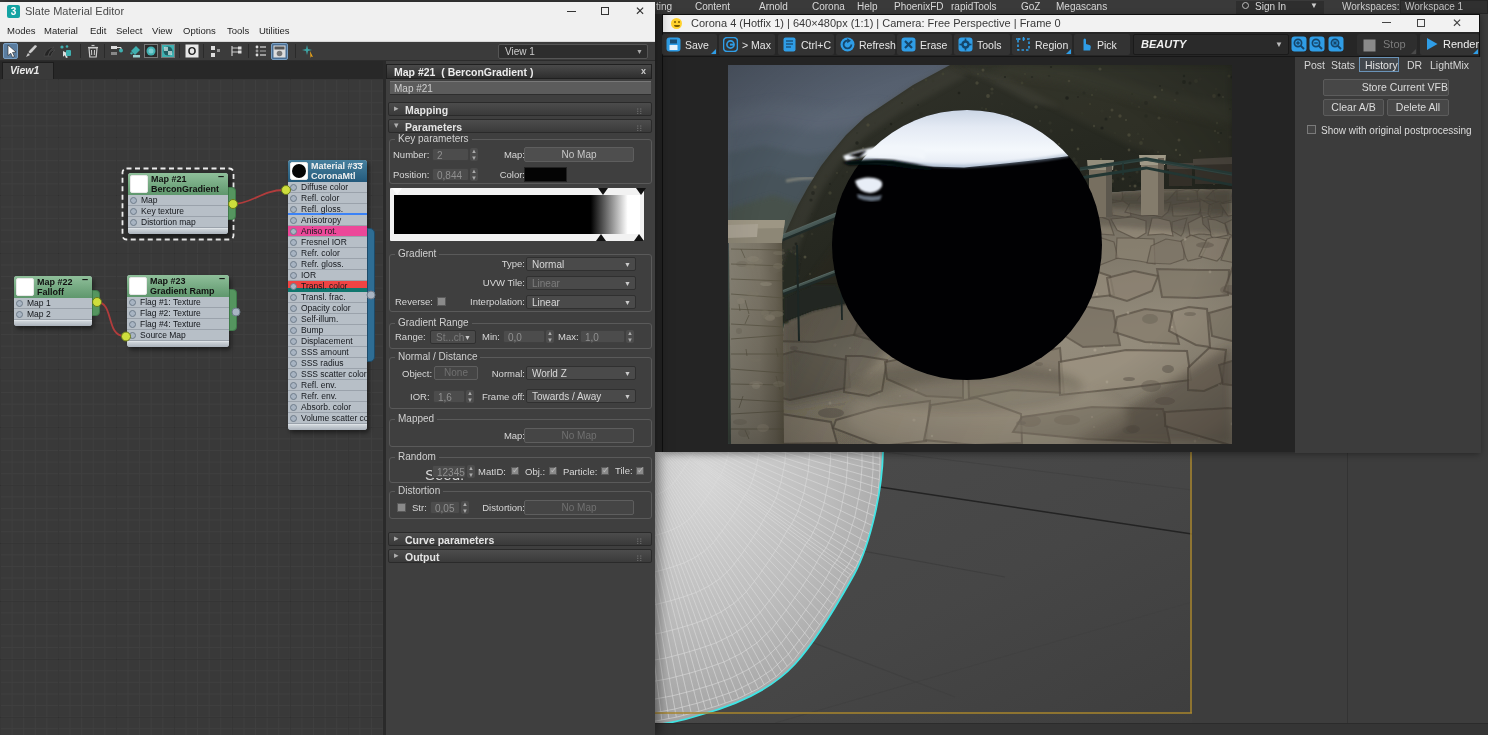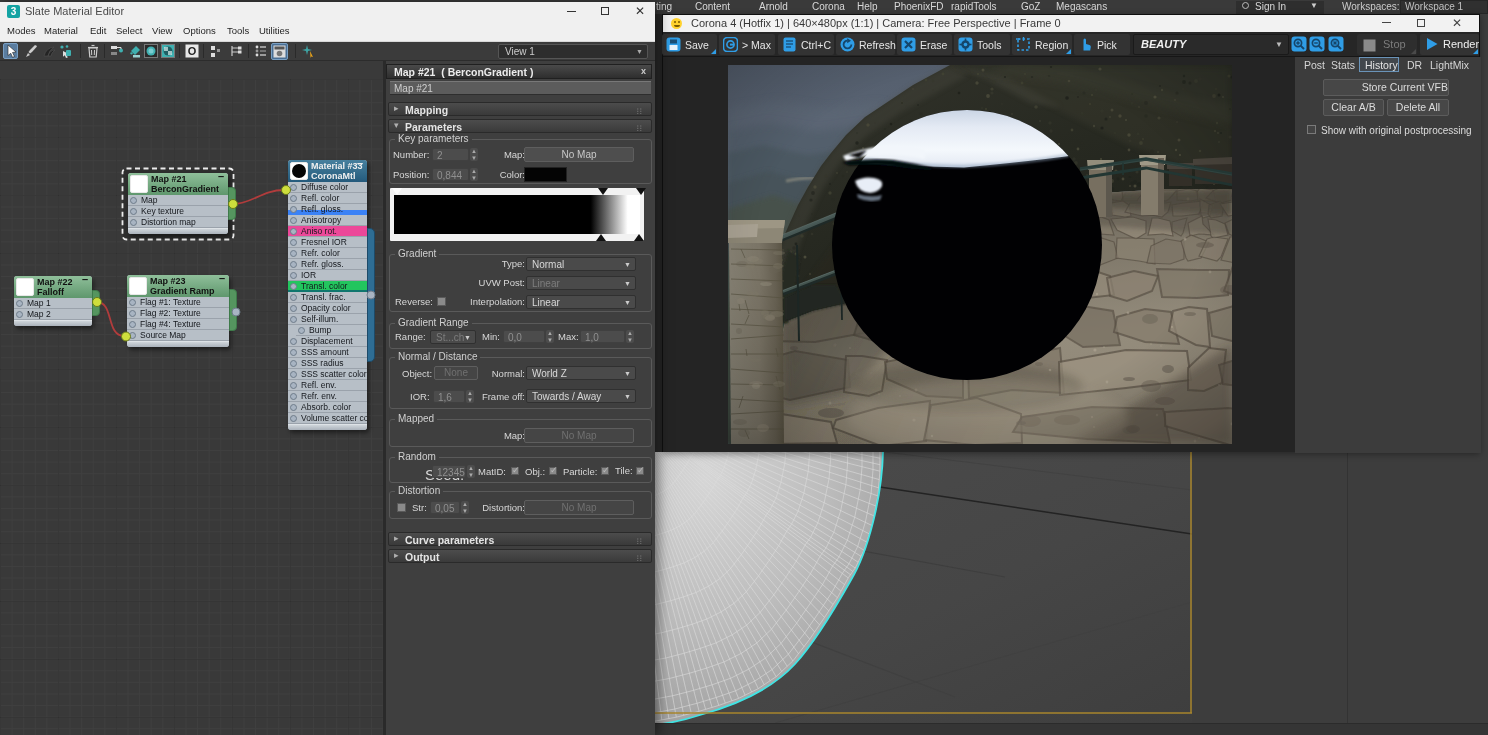--- a/index.html
+++ b/index.html
@@ -1105,20 +1105,25 @@
 <div class="abs" style="left:301px;top:2px;"><svg width="14" height="14">
             <path d="M6,1 L7,5 L11,6 L7,7 L6,11 L5,7 L1,6 L5,5 Z" fill="#3fb0b0" opacity="0.9"></path>
             <path d="M9,7 L12,13 L10.2,12.4 L9.5,14 Z" fill="#e8a21a"></path>
           </svg></div>
     <div class="abs" style="left:498px;top:2px;width:150px;height:15px;background:#2d2d2d;border:1px solid #555;border-radius:2px;">
       <div class="abs" style="left:6px;top:1px;font-size:10px;color:#ccc;">View 1</div>
       <div class="abs" style="right:4px;top:3px;font-size:7px;color:#aaa;">▼</div>
     </div>
   </div>
 
+  <div class="abs" style="left:0;top:59px;width:383px;height:18px;background:#282828;">
+    <div class="abs" style="left:2px;top:1px;width:52px;height:17px;background:#3a3a3a;border:1px solid #1d1d1d;border-bottom:none;">
+      <div class="abs" style="left:7px;top:1px;font-size:10.5px;font-weight:bold;font-style:italic;color:#e8e8e8;">View1</div>
+    </div>
+  </div>
 
   <div class="abs" style="left:0;top:77px;width:383px;height:658px;background-color:#393939;
     background-image:linear-gradient(rgba(0,0,0,0.13) 1px,transparent 1px),linear-gradient(90deg,rgba(0,0,0,0.13) 1px,transparent 1px),linear-gradient(#3f3f3f 1px,transparent 1px),linear-gradient(90deg,#3f3f3f 1px,transparent 1px);
     background-size:58px 58px,58px 58px,11.6px 11.6px,11.6px 11.6px;">
 <svg class="abs" width="383" height="658" style="left:0;top:0;">
 <path d="M233,125 C252,125 262,111 284,111" fill="none" stroke="#b13c3c" stroke-width="1.8"></path>
 <path d="M97,223 C114,223 106,257 124,257" fill="none" stroke="#b13c3c" stroke-width="1.8"></path>
 </svg>
 <div class="abs" style="left:123px;top:90px;width:110px;height:70px;background:#2e2e2e;border-radius:4px;"></div>
         <svg class="abs" style="left:121px;top:88px;" width="114" height="74">
@@ -1199,21 +1204,21 @@
             <div class="abs" style="right:4px;top:-3px;font-size:11px;font-weight:bold;color:#f0f0f0;">–</div>
           </div>
           <div class="abs" style="left:0;top:22px;width:79px;height:11px;background:#b7bfc7;border-bottom:1px solid #9aa2ab;">
             <div class="abs" style="left:2px;top:2px;width:7px;height:7px;border-radius:50%;background:#a8b4c2;border:1px solid #6e7c8a;"></div>
             <div class="abs" style="left:13px;top:0px;font-size:8.5px;color:#14171c;white-space:nowrap;line-height:11px;">Diffuse color</div>
           </div>
           <div class="abs" style="left:0;top:33px;width:79px;height:11px;background:#b7bfc7;border-bottom:1px solid #9aa2ab;">
             <div class="abs" style="left:2px;top:2px;width:7px;height:7px;border-radius:50%;background:#a8b4c2;border:1px solid #6e7c8a;"></div>
             <div class="abs" style="left:13px;top:0px;font-size:8.5px;color:#14171c;white-space:nowrap;line-height:11px;">Refl. color</div>
           </div>
-          <div class="abs" style="left:0;top:44px;width:79px;height:11px;background:#b7bfc7;border-bottom:5px solid #3b82f6;">
+          <div class="abs" style="left:0;top:44px;width:79px;height:11px;background:#b7bfc7;border-bottom:2px solid #3b82f6;">
             <div class="abs" style="left:2px;top:2px;width:7px;height:7px;border-radius:50%;background:#a8b4c2;border:1px solid #6e7c8a;"></div>
             <div class="abs" style="left:13px;top:0px;font-size:8.5px;color:#14171c;white-space:nowrap;line-height:11px;">Refl. gloss.</div>
           </div>
           <div class="abs" style="left:0;top:55px;width:79px;height:11px;background:#b7bfc7;border-bottom:1px solid #9aa2ab;">
             <div class="abs" style="left:2px;top:2px;width:7px;height:7px;border-radius:50%;background:#a8b4c2;border:1px solid #6e7c8a;"></div>
             <div class="abs" style="left:13px;top:0px;font-size:8.5px;color:#14171c;white-space:nowrap;line-height:11px;">Anisotropy</div>
           </div>
           <div class="abs" style="left:0;top:66px;width:79px;height:11px;background:#ec4899;border-bottom:1px solid #9aa2ab;">
             <div class="abs" style="left:2px;top:2px;width:7px;height:7px;border-radius:50%;background:#a8b4c2;border:1px solid #6e7c8a;"></div>
             <div class="abs" style="left:13px;top:0px;font-size:8.5px;color:#14171c;white-space:nowrap;line-height:11px;">Aniso rot.</div>
@@ -1227,37 +1232,37 @@
             <div class="abs" style="left:13px;top:0px;font-size:8.5px;color:#14171c;white-space:nowrap;line-height:11px;">Refr. color</div>
           </div>
           <div class="abs" style="left:0;top:99px;width:79px;height:11px;background:#b7bfc7;border-bottom:1px solid #9aa2ab;">
             <div class="abs" style="left:2px;top:2px;width:7px;height:7px;border-radius:50%;background:#a8b4c2;border:1px solid #6e7c8a;"></div>
             <div class="abs" style="left:13px;top:0px;font-size:8.5px;color:#14171c;white-space:nowrap;line-height:11px;">Refr. gloss.</div>
           </div>
           <div class="abs" style="left:0;top:110px;width:79px;height:11px;background:#b7bfc7;border-bottom:1px solid #9aa2ab;">
             <div class="abs" style="left:2px;top:2px;width:7px;height:7px;border-radius:50%;background:#a8b4c2;border:1px solid #6e7c8a;"></div>
             <div class="abs" style="left:13px;top:0px;font-size:8.5px;color:#14171c;white-space:nowrap;line-height:11px;">IOR</div>
           </div>
-          <div class="abs" style="left:0;top:121px;width:79px;height:11px;background:#22c55e;border-bottom:2px solid #0f766e;">
+          <div class="abs" style="left:0;top:121px;width:79px;height:11px;background:#ef4444;border-bottom:4px solid #0f766e;">
             <div class="abs" style="left:2px;top:2px;width:7px;height:7px;border-radius:50%;background:#a8b4c2;border:1px solid #6e7c8a;"></div>
             <div class="abs" style="left:13px;top:0px;font-size:8.5px;color:#14171c;white-space:nowrap;line-height:11px;">Transl. color</div>
           </div>
           <div class="abs" style="left:0;top:132px;width:79px;height:11px;background:#b7bfc7;border-bottom:1px solid #9aa2ab;">
             <div class="abs" style="left:2px;top:2px;width:7px;height:7px;border-radius:50%;background:#a8b4c2;border:1px solid #6e7c8a;"></div>
             <div class="abs" style="left:13px;top:0px;font-size:8.5px;color:#14171c;white-space:nowrap;line-height:11px;">Transl. frac.</div>
           </div>
           <div class="abs" style="left:0;top:143px;width:79px;height:11px;background:#b7bfc7;border-bottom:1px solid #9aa2ab;">
             <div class="abs" style="left:2px;top:2px;width:7px;height:7px;border-radius:50%;background:#a8b4c2;border:1px solid #6e7c8a;"></div>
             <div class="abs" style="left:13px;top:0px;font-size:8.5px;color:#14171c;white-space:nowrap;line-height:11px;">Opacity color</div>
           </div>
           <div class="abs" style="left:0;top:154px;width:79px;height:11px;background:#b7bfc7;border-bottom:1px solid #9aa2ab;">
             <div class="abs" style="left:2px;top:2px;width:7px;height:7px;border-radius:50%;background:#a8b4c2;border:1px solid #6e7c8a;"></div>
             <div class="abs" style="left:13px;top:0px;font-size:8.5px;color:#14171c;white-space:nowrap;line-height:11px;">Self-illum.</div>
           </div>
-          <div class="abs" style="left:8px;top:165px;width:79px;height:11px;background:#b7bfc7;border-bottom:1px solid #9aa2ab;">
+          <div class="abs" style="left:0;top:165px;width:79px;height:11px;background:#b7bfc7;border-bottom:1px solid #9aa2ab;">
             <div class="abs" style="left:2px;top:2px;width:7px;height:7px;border-radius:50%;background:#a8b4c2;border:1px solid #6e7c8a;"></div>
             <div class="abs" style="left:13px;top:0px;font-size:8.5px;color:#14171c;white-space:nowrap;line-height:11px;">Bump</div>
           </div>
           <div class="abs" style="left:0;top:176px;width:79px;height:11px;background:#b7bfc7;border-bottom:1px solid #9aa2ab;">
             <div class="abs" style="left:2px;top:2px;width:7px;height:7px;border-radius:50%;background:#a8b4c2;border:1px solid #6e7c8a;"></div>
             <div class="abs" style="left:13px;top:0px;font-size:8.5px;color:#14171c;white-space:nowrap;line-height:11px;">Displacement</div>
           </div>
           <div class="abs" style="left:0;top:187px;width:79px;height:11px;background:#b7bfc7;border-bottom:1px solid #9aa2ab;">
             <div class="abs" style="left:2px;top:2px;width:7px;height:7px;border-radius:50%;background:#a8b4c2;border:1px solid #6e7c8a;"></div>
             <div class="abs" style="left:13px;top:0px;font-size:8.5px;color:#14171c;white-space:nowrap;line-height:11px;">SSS amount</div>
@@ -1349,21 +1354,21 @@
 <div class="abs" style="left:206px;bottom:0px;width:0;height:0;border-left:5px solid transparent;border-right:5px solid transparent;border-bottom:7px solid #111;"></div>
 <div class="abs" style="left:244px;bottom:0px;width:0;height:0;border-left:5px solid transparent;border-right:5px solid transparent;border-bottom:7px solid #111;"></div>
 </div>
 <div class="abs" style="left:3px;top:193px;width:263px;height:58px;border:1px solid #5a5a5a;border-radius:3px;"></div>
         <div class="abs" style="left:9px;top:187px;background:#3f3f3f;padding:0 3px;font-size:10px;color:#d0d0d0;white-space:nowrap;">Gradient</div>
 <div class="abs" style="right:130px;top:197px;font-size:9.5px;color:#d8d8d8;white-space:nowrap;">Type:</div>
 <div class="abs" style="left:140px;top:196px;width:110px;height:14px;background:#4a4a4a;border:1px solid #303030;border-radius:2px;">
           <div class="abs" style="left:5px;top:0;font-size:10px;color:#d8d8d8;line-height:14px;">Normal</div>
           <div class="abs" style="right:4px;top:3px;font-size:7px;color:#ccc;">▼</div>
         </div>
-<div class="abs" style="right:130px;top:216px;font-size:9.5px;color:#d8d8d8;white-space:nowrap;">UVW Post:</div>
+<div class="abs" style="right:130px;top:216px;font-size:9.5px;color:#d8d8d8;white-space:nowrap;">UVW Tile:</div>
 <div class="abs" style="left:140px;top:215px;width:110px;height:14px;background:#4a4a4a;border:1px solid #303030;border-radius:2px;">
           <div class="abs" style="left:5px;top:0;font-size:10px;color:#7d7d7d;line-height:14px;">Linear</div>
           <div class="abs" style="right:4px;top:3px;font-size:7px;color:#ccc;">▼</div>
         </div>
 <div class="abs" style="left:9px;top:235px;font-size:9.5px;color:#d8d8d8;white-space:nowrap;">Reverse:</div>
 <div class="abs" style="left:51px;top:236px;width:9px;height:9px;background:#8a8a8a;border:1px solid #5a5a5a;"></div>
 <div class="abs" style="right:130px;top:235px;font-size:9.5px;color:#d8d8d8;white-space:nowrap;">Interpolation:</div>
 <div class="abs" style="left:140px;top:234px;width:110px;height:14px;background:#4a4a4a;border:1px solid #303030;border-radius:2px;">
           <div class="abs" style="left:5px;top:0;font-size:10px;color:#d8d8d8;line-height:14px;">Linear</div>
           <div class="abs" style="right:4px;top:3px;font-size:7px;color:#ccc;">▼</div>

